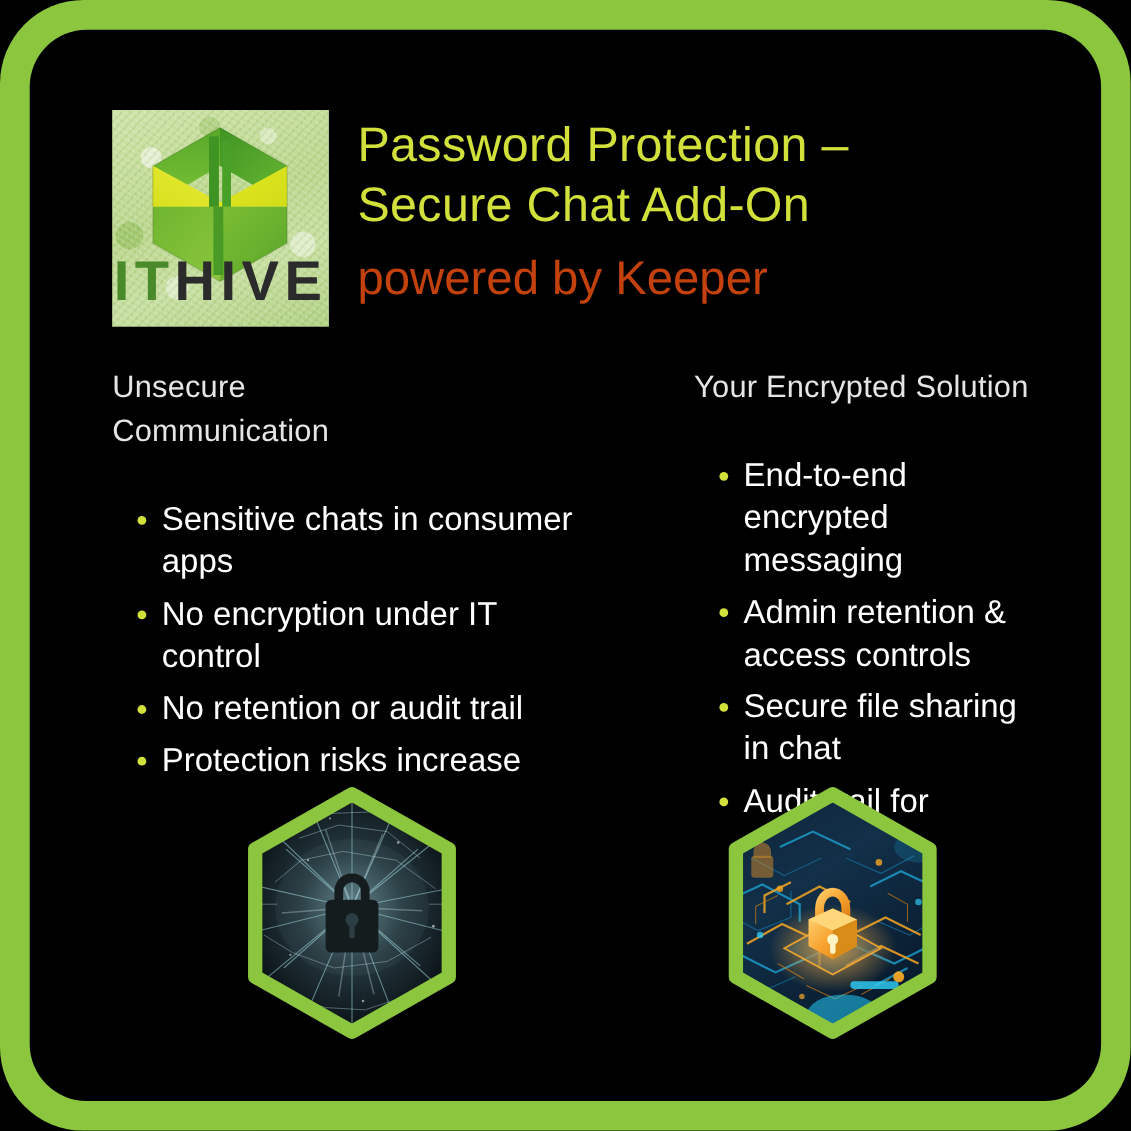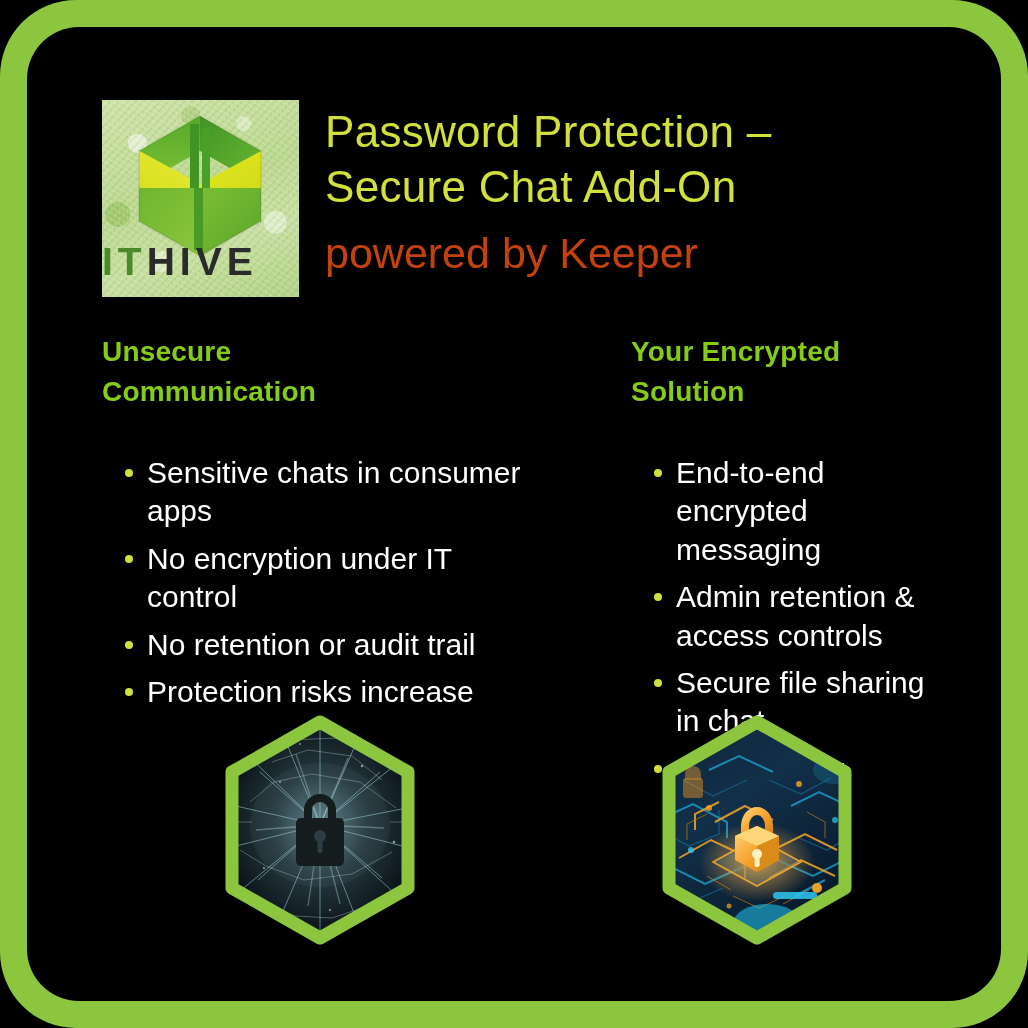--- a/index.html
+++ b/index.html
@@ -30,42 +30,42 @@
       linear-gradient(160deg,#cfe3a8 0%,#bcd88e 45%,#c7dfa0 70%,#b2d183 100%);
   }
   #logo .grain{position:absolute;inset:0;opacity:.55;
     background-image:
       repeating-linear-gradient(32deg, rgba(255,255,255,.22) 0 2px, rgba(0,0,0,0) 2px 5px),
       repeating-linear-gradient(-47deg, rgba(90,140,50,.20) 0 2px, rgba(0,0,0,0) 2px 6px),
       repeating-linear-gradient(88deg, rgba(255,255,255,.14) 0 1px, rgba(0,0,0,0) 1px 4px);
   }
   #logo svg{position:absolute;left:0;top:0;}
   #logo .lbl{
-    position:absolute;left:0;right:0;bottom:16px;
-    font-size:39px;font-weight:700;letter-spacing:5px;line-height:1;
+    position:absolute;left:0;right:0;bottom:16px;text-align:center;
+    font-size:51px;font-weight:700;letter-spacing:5px;line-height:1;
   }
   #logo .lbl .a{color:#4b8a2b;}
   #logo .lbl .b{color:#2b2b2b;}
 
   #titlewrap{margin-left:26px;padding-top:5px;}
   #title{
     color:#D2E03B;font-size:44px;line-height:1.24;font-weight:400;
     letter-spacing:.3px;white-space:pre-line;max-width:520px;
   }
   #subtitle{
     color:#c2410c;font-size:43px;line-height:1.2;margin-top:14px;font-weight:400;
   }
 
   
   #cols{position:absolute;left:75px;top:305px;width:850px;display:flex;}
   .col{width:425px;box-sizing:border-box;}
   .col.right{padding-left:104px;}
 
   .colhead{
-    color:#84cc16;font-size:28px;font-weight:700;line-height:1.43;
+    color:#e5e5e5;font-size:28px;font-weight:400;line-height:1.43;
     letter-spacing:.2px;white-space:pre-line;
   }
   .blist{list-style:none;margin:0;padding:0;margin-top:42px;}
   .blist li{
     position:relative;color:#ffffff;font-size:30px;line-height:1.28;
     padding-left:45px;margin-bottom:9px;
   }
   .blist li::before{
     content:"";position:absolute;left:23px;top:15px;
     width:8px;height:8px;border-radius:50%;background:#D2E03B;

